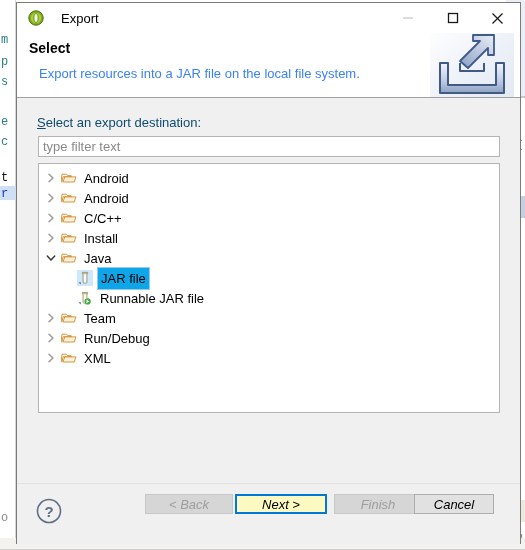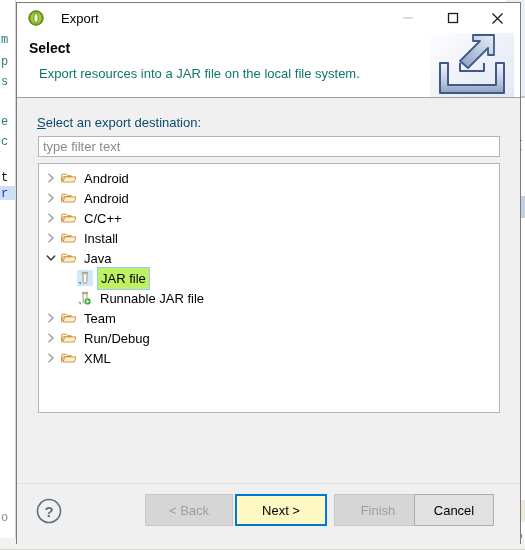--- a/index.html
+++ b/index.html
@@ -131,21 +131,21 @@
     position: absolute;
     left: 12px; top: 7px;
     font-size: 14px;
     font-weight: bold;
     color: #000000;
   }
   .header-desc {
     position: absolute;
     left: 22px; top: 33px;
     font-size: 13px;
-    color: #0f766e;
+    color: #3b82f6;
   }
   .header-image {
     position: absolute;
     right: 6px; top: -6px;
     width: 84px; height: 74px;
   }
 
   
   .body {
     position: relative;
@@ -235,31 +235,32 @@
     border-top: 1px solid #dfdfdf;
   }
   .help-btn {
     position: absolute;
     left: 18px; top: 13px;
     width: 28px; height: 28px;
   }
   .btn {
     position: absolute;
     top: 10px;
-    height: 32px;
+    height: 20px;
     font-family: "Liberation Sans", sans-serif;
     font-size: 13px;
     box-sizing: border-box;
     display: flex;
     align-items: center;
     justify-content: center;
     background: #e1e1e1;
     border: 1px solid #adadad;
     color: #000000;
     user-select: none;
+    font-style: italic;
   }
   .btn.disabled { color: #9e9e9e; background: #d6d6d6; border-color: #c8c8c8; }
   .btn.normal { background: #e1e1e1; border: 1px solid #adadad; }
   .btn.default {
     background: #fef9c3;
     border: 2px solid #000000;
   }
   .btn-back   { left: 128px; width: 88px; }
   .btn-next   { left: 218px; width: 92px; }
   .btn-finish { left: 317px; width: 88px; }
@@ -432,21 +433,21 @@
                 <path d="M2.1 12 l1.6 -5.1 h11.2 l-1.6 5.1 z" fill="#fdf0d8" stroke="#d08a2a" stroke-width="0.9" stroke-linejoin="round"></path>
               </svg>
               <span class="node-label">Java</span>
             </div>
             <div class="tree-row child selected">
               <svg class="node-icon" viewBox="0 0 16 16" style="background: rgb(205, 232, 255);">
                 <path d="M5.4 2.4 h5.2 v1.3 l-0.7 1.0 v7.6 a0.8 0.8 0 0 1 -0.8 0.8 h-2.2 a0.8 0.8 0 0 1 -0.8 -0.8 v-7.6 l-0.7 -1.0 z" fill="#fbfbf5" stroke="#9a8f5f" stroke-width="0.9" stroke-linejoin="round"></path>
                 <line x1="5.4" y1="3.7" x2="10.6" y2="3.7" stroke="#9a8f5f" stroke-width="0.8"></line>
                 <path d="M1.4 12.2 l2.4 0 l0 2.4 z" fill="#3f6fb0"></path>
               </svg>
-              <span class="node-label" style="background: #bef264; box-shadow: rgb(153, 201, 239) 0px 0px 0px 1px; padding: 3px 3px;">JAR file</span>
+              <span class="node-label" style="background: #0ea5e9; box-shadow: rgb(153, 201, 239) 0px 0px 0px 1px; padding: 3px 3px;">JAR file</span>
             </div>
             <div class="tree-row child">
               <svg class="node-icon" viewBox="0 0 16 16">
                 <path d="M5.4 2.4 h5.2 v1.3 l-0.7 1.0 v7.6 a0.8 0.8 0 0 1 -0.8 0.8 h-2.2 a0.8 0.8 0 0 1 -0.8 -0.8 v-7.6 l-0.7 -1.0 z" fill="#fbfbf5" stroke="#9a8f5f" stroke-width="0.9" stroke-linejoin="round"></path>
                 <line x1="5.4" y1="3.7" x2="10.6" y2="3.7" stroke="#9a8f5f" stroke-width="0.8"></line>
                 <circle cx="10.6" cy="11.4" r="3.4" fill="#ffffff"></circle>
                 <circle cx="10.6" cy="11.4" r="3.1" fill="#3fa93f"></circle>
                 <path d="M9.5 9.6 l3.0 1.8 l-3.0 1.8 z" fill="#ffffff"></path>
                 <path d="M1.4 12.2 l2.4 0 l0 2.4 z" fill="#3f6fb0"></path>
               </svg>

